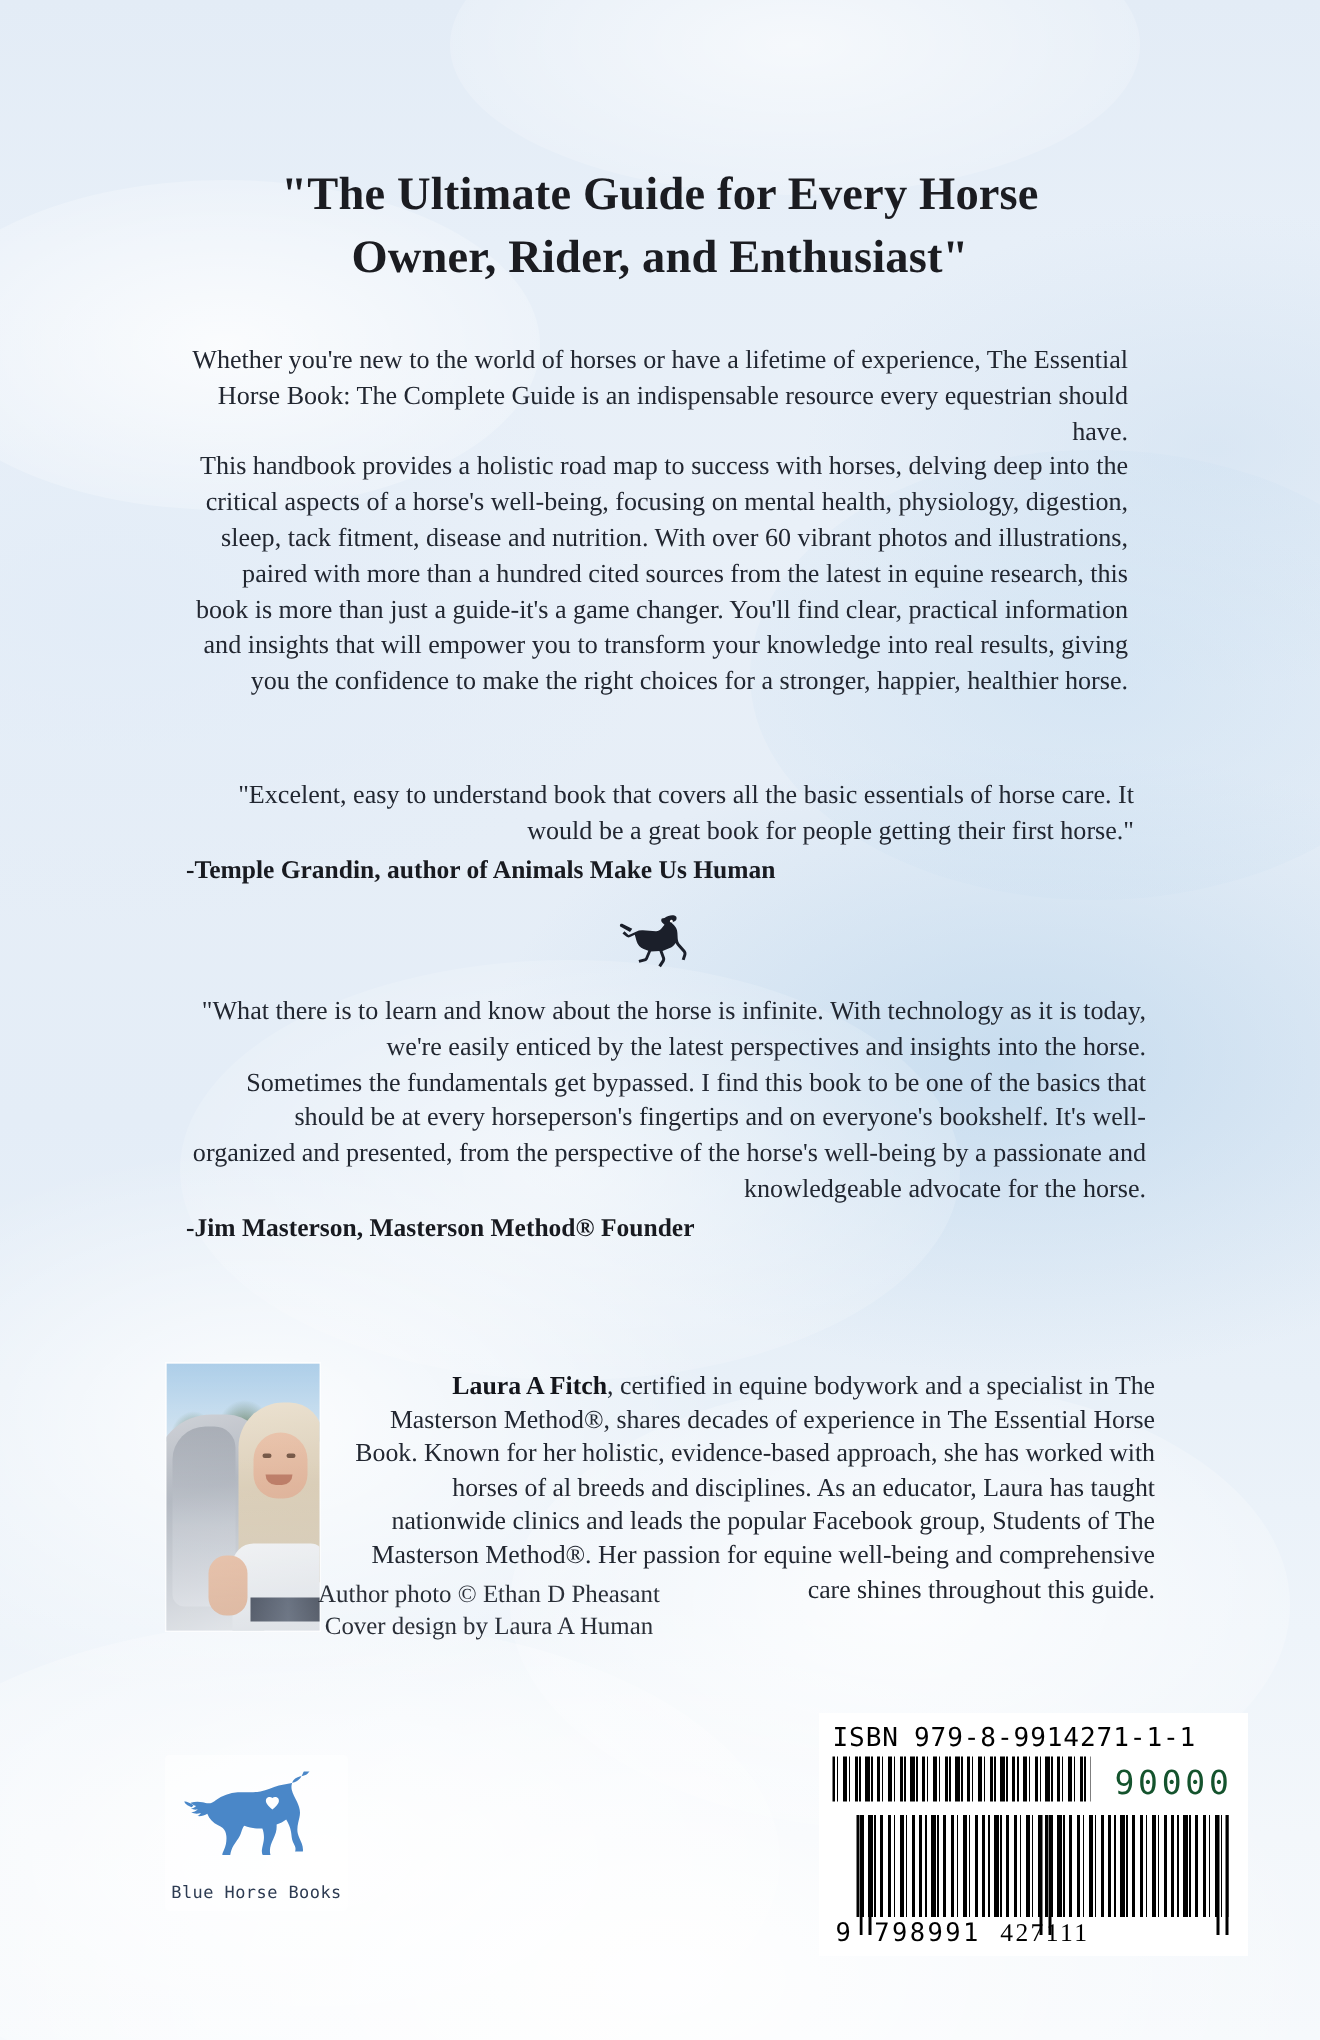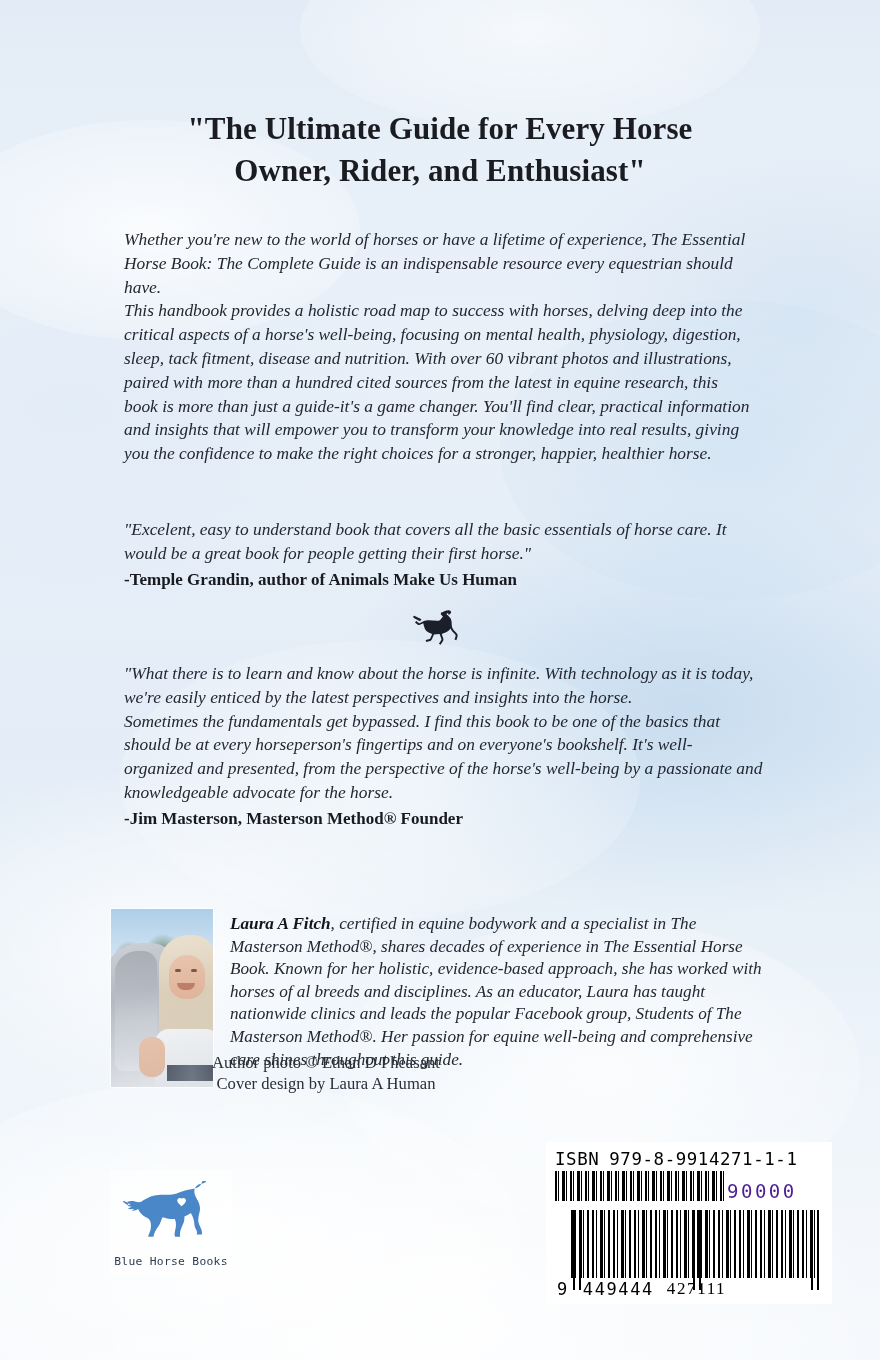--- a/index.html
+++ b/index.html
@@ -89,22 +89,21 @@
     left: 124px;
     top: 228px;
     width: 628px;
   }
   .blurb p,
   .quote-block p,
   .bio p {
     font-size: 17.4px;
     line-height: 23.8px;
     color: #222731;
-    text-align: left;
-    font-style: italic;
+    text-align: right;
   }
 
   
   .quote-grandin {
     position: absolute;
     left: 124px;
     top: 518px;
     width: 632px;
   }
   .attrib {
@@ -292,24 +291,24 @@
     height: 30px;
     width: 172px;
     background: repeating-linear-gradient(90deg,
       #000 0px, #000 2px, #fff 2px, #fff 3px,
       #000 3px, #000 4px, #fff 4px, #fff 7px,
       #000 7px, #000 10px, #fff 10px, #fff 11px,
       #000 11px, #000 12px, #fff 12px, #fff 15px);
   }
   .addon-num {
     font-family: "DejaVu Sans Mono", monospace;
-    font-size: 19px;
+    font-size: 22px;
     letter-spacing: 2.5px;
-    color: #4c1d95;
-    margin-left: 0;
+    color: #14532d;
+    margin-left: 16px;
     line-height: 1;
   }
   .ean {
     margin-top: 9px;
     position: relative;
     height: 88px;
     width: 268px;
   }
   .ean-bars {
     position: absolute;
@@ -449,20 +448,20 @@
         <div class="ean-bars"></div>
         <div class="ean-guard g1"></div>
         <div class="ean-guard g2"></div>
         <div class="ean-guard g3"></div>
         <div class="ean-guard g4"></div>
         <div class="ean-guard g5"></div>
         <div class="ean-guard g6"></div>
         <div class="ean-white-l"></div>
         <div class="ean-digits">
           <span class="ean-d-lead">9</span>
-          <span class="ean-d-left">449444</span>
+          <span class="ean-d-left">798991</span>
           <span class="ean-d-right">427111</span>
         </div>
       </div>
     </div>
 
   </div>
 </div>
 
 </body></html>

